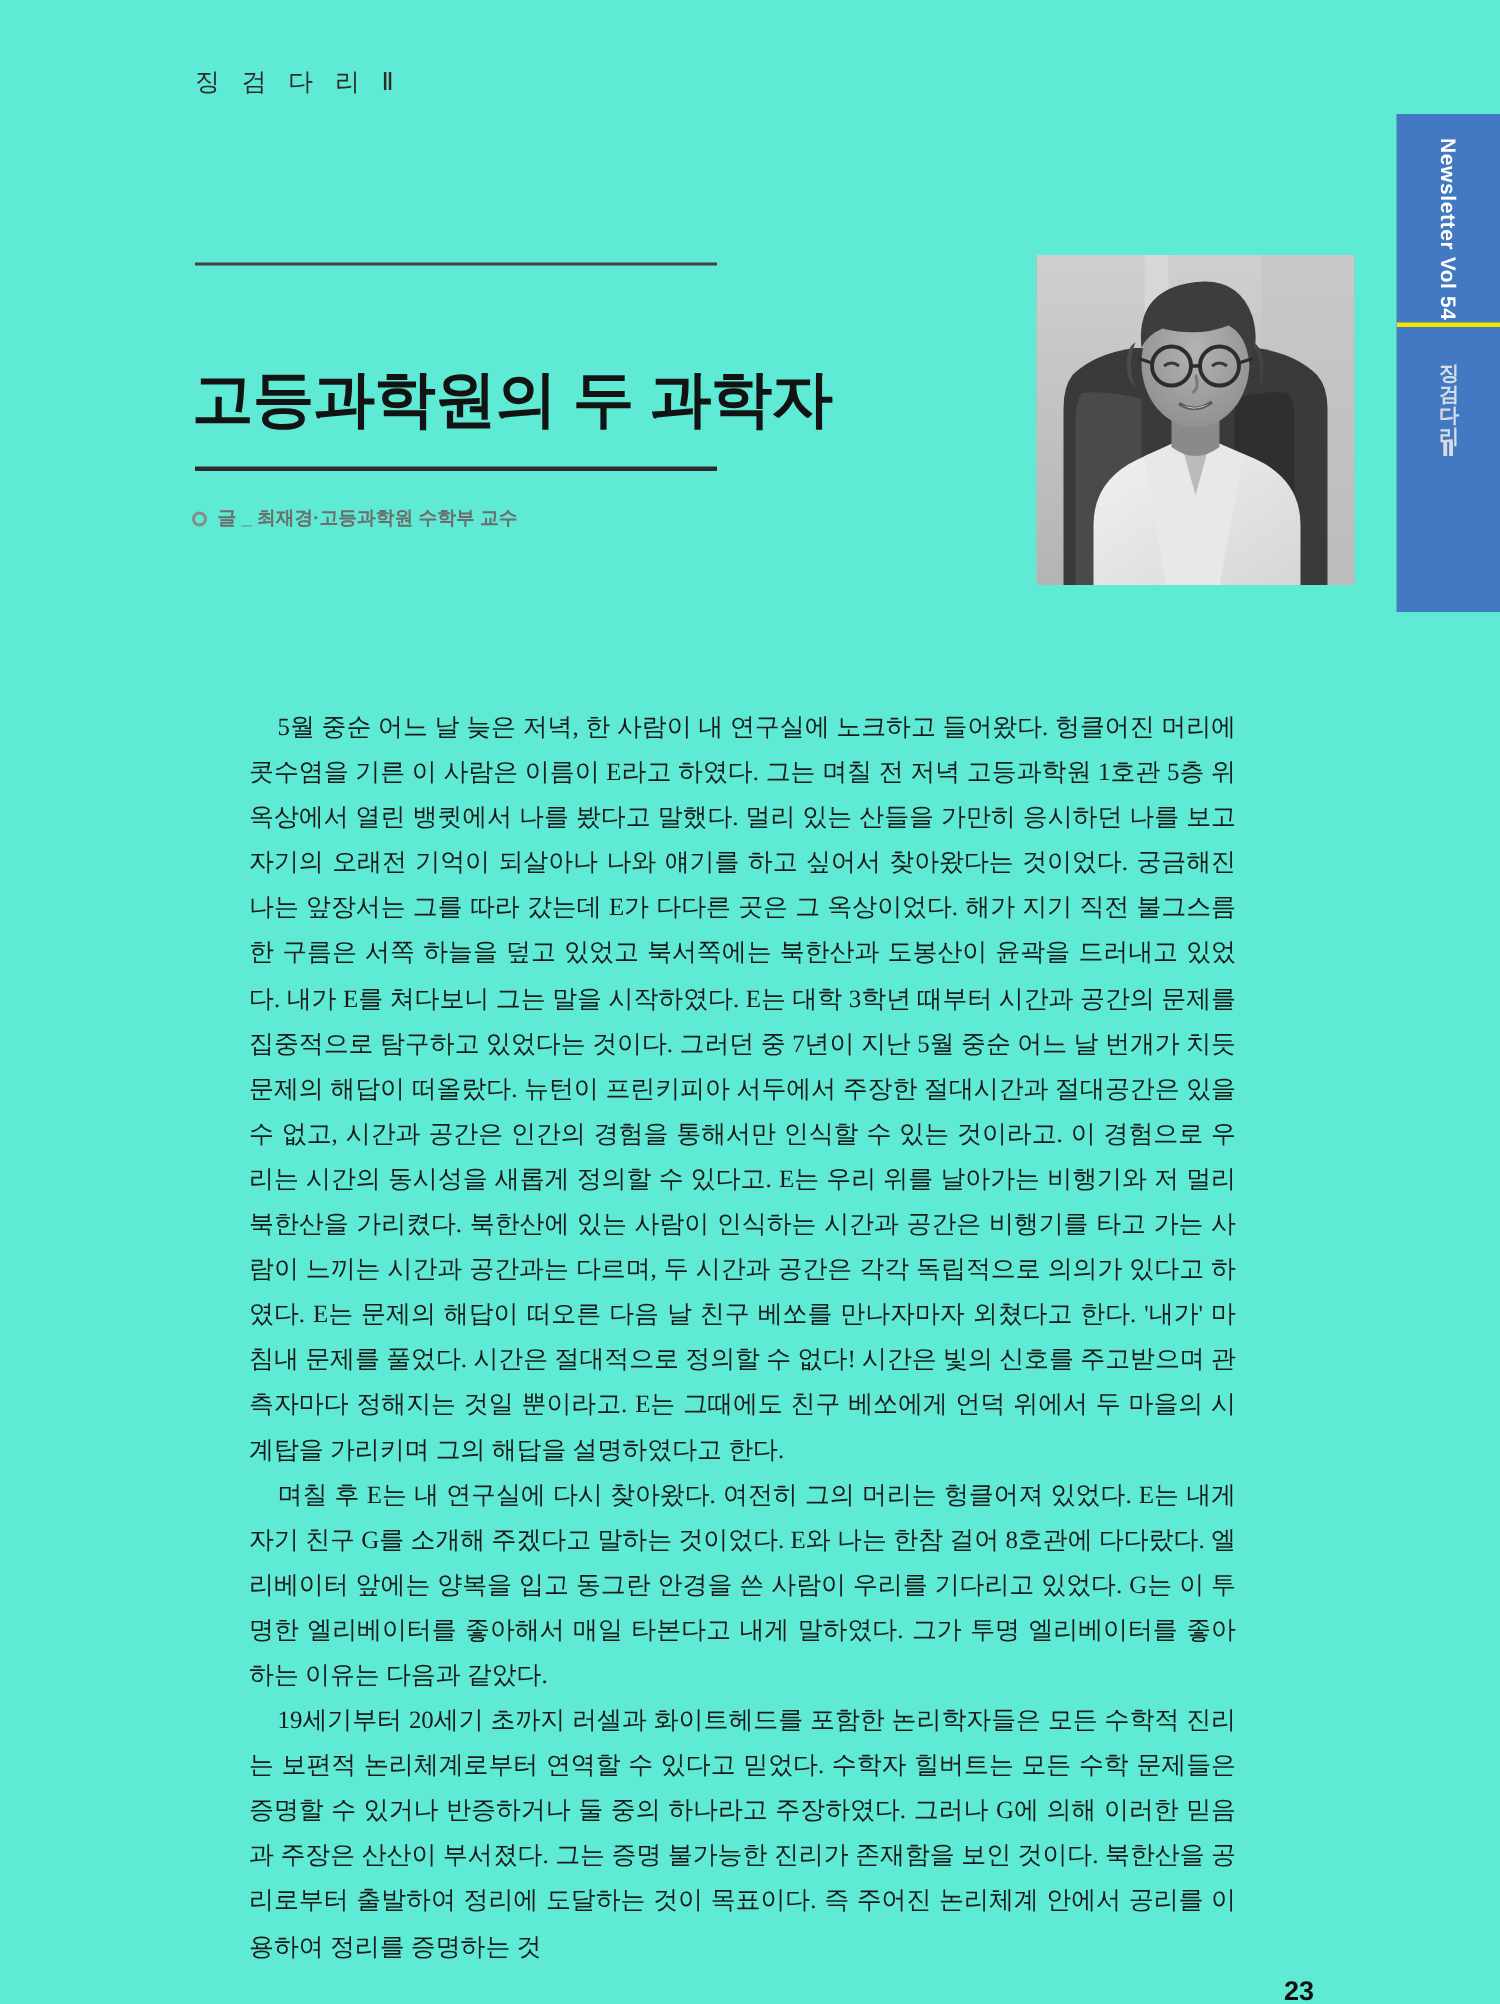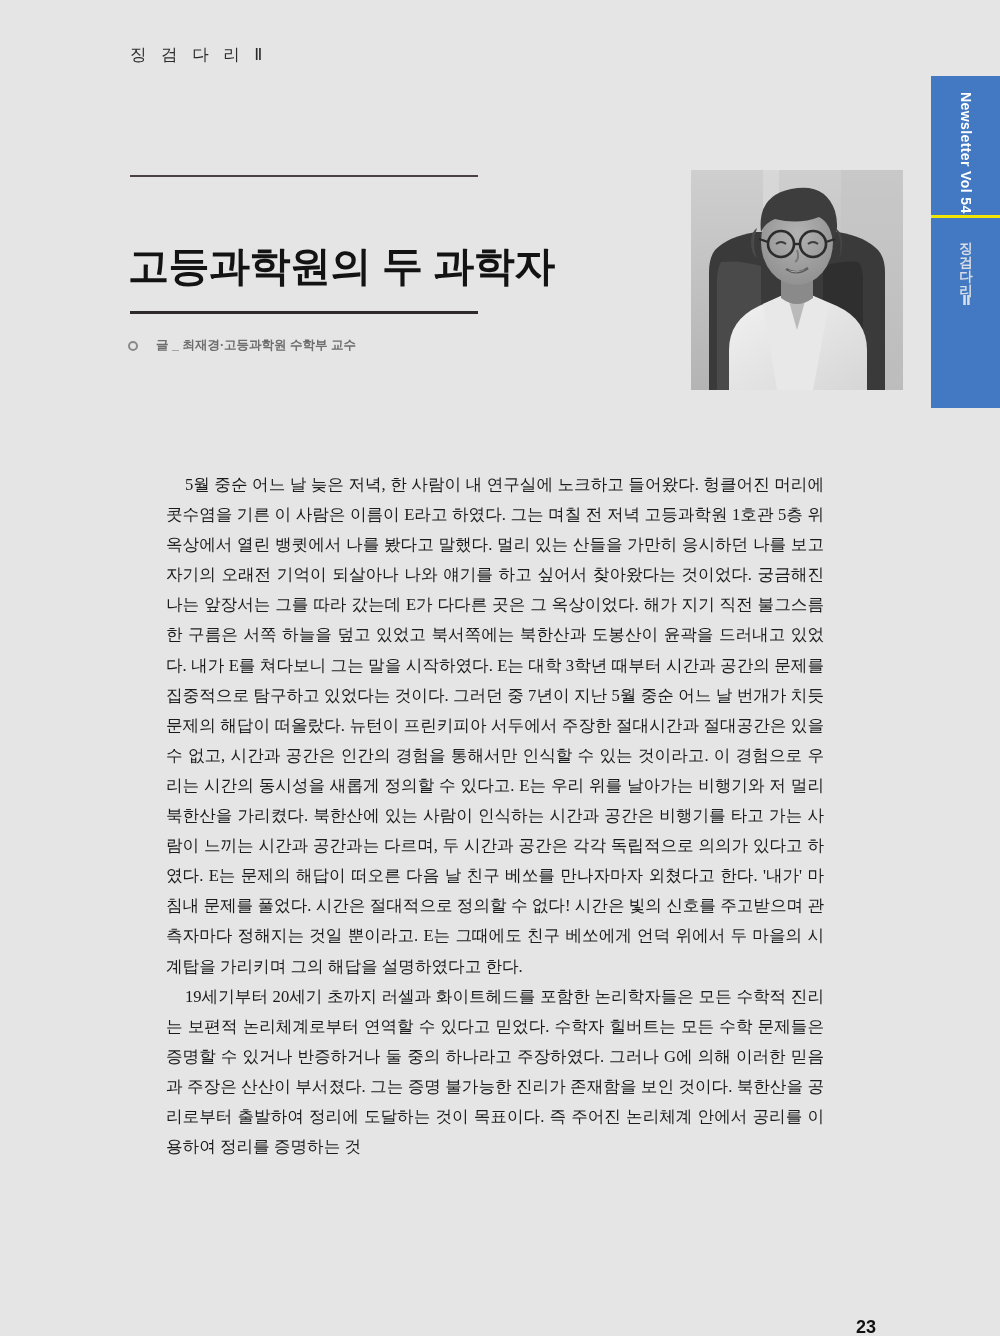--- a/index.html
+++ b/index.html
@@ -11,21 +11,21 @@
     width: 1000px;
     height: 1336px;
     position: relative;
     font-family: "Liberation Serif", "DejaVu Serif", serif;
     overflow: hidden;
   }
 
   .page {
     position: absolute;
     inset: 0;
-    background: #e5e5e5;
+    background: #5eead4;
   }
 
   
   .running-head {
     position: absolute;
     left: 130px;
     top: 44px;
     font-family: "Liberation Sans", "DejaVu Sans", sans-serif;
     font-size: 16.5px;
     letter-spacing: 5px;
@@ -112,21 +112,21 @@
     white-space: nowrap;
   }
 
   
   .byline {
     position: absolute;
     left: 128px;
     top: 337px;
     display: flex;
     align-items: center;
-    gap: 18px;
+    gap: 7px;
     font-family: "Liberation Sans", "DejaVu Sans", sans-serif;
     font-size: 12.5px;
     font-weight: bold;
     color: #6d6d6d;
     white-space: nowrap;
   }
   .byline-marker {
     width: 10px;
     height: 10px;
     border-radius: 50%;
@@ -251,18 +251,19 @@
       <path d="M117 74 q5 -4 10 0" stroke="#3a3a3a" stroke-width="2" fill="none"></path>
 
       <path d="M106 80 q3 9 -2 12" stroke="#7a7a7a" stroke-width="2" fill="none"></path>
       <path d="M95 99 q11 7 22 -1" stroke="#5c5c5c" stroke-width="2.4" fill="none"></path>
       <path d="M97 100 q9 4 18 -1 q-9 6 -18 1 z" fill="#f0f0f0"></path>
     </svg>
   </div>
 
   <div class="body-copy">
     <p>5월 중순 어느 날 늦은 저녁, 한 사람이 내 연구실에 노크하고 들어왔다. 헝클어진 머리에 콧수염을 기른 이 사람은 이름이 E라고 하였다. 그는 며칠 전 저녁 고등과학원 1호관 5층 위 옥상에서 열린 뱅큇에서 나를 봤다고 말했다. 멀리 있는 산들을 가만히 응시하던 나를 보고 자기의 오래전 기억이 되살아나 나와 얘기를 하고 싶어서 찾아왔다는 것이었다. 궁금해진 나는 앞장서는 그를 따라 갔는데 E가 다다른 곳은 그 옥상이었다. 해가 지기 직전 불그스름한 구름은 서쪽 하늘을 덮고 있었고 북서쪽에는 북한산과 도봉산이 윤곽을 드러내고 있었다. 내가 E를 쳐다보니 그는 말을 시작하였다. E는 대학 3학년 때부터 시간과 공간의 문제를 집중적으로 탐구하고 있었다는 것이다. 그러던 중 7년이 지난 5월 중순 어느 날 번개가 치듯 문제의 해답이 떠올랐다. 뉴턴이 프린키피아 서두에서 주장한 절대시간과 절대공간은 있을 수 없고, 시간과 공간은 인간의 경험을 통해서만 인식할 수 있는 것이라고. 이 경험으로 우리는 시간의 동시성을 새롭게 정의할 수 있다고. E는 우리 위를 날아가는 비행기와 저 멀리 북한산을 가리켰다. 북한산에 있는 사람이 인식하는 시간과 공간은 비행기를 타고 가는 사람이 느끼는 시간과 공간과는 다르며, 두 시간과 공간은 각각 독립적으로 의의가 있다고 하였다. E는 문제의 해답이 떠오른 다음 날 친구 베쏘를 만나자마자 외쳤다고 한다. '내가' 마침내 문제를 풀었다. 시간은 절대적으로 정의할 수 없다! 시간은 빛의 신호를 주고받으며 관측자마다 정해지는 것일 뿐이라고. E는 그때에도 친구 베쏘에게 언덕 위에서 두 마을의 시계탑을 가리키며 그의 해답을 설명하였다고 한다.</p>
+    <p>며칠 후 E는 내 연구실에 다시 찾아왔다. 여전히 그의 머리는 헝클어져 있었다. E는 내게 자기 친구 G를 소개해 주겠다고 말하는 것이었다. E와 나는 한참 걸어 8호관에 다다랐다. 엘리베이터 앞에는 양복을 입고 동그란 안경을 쓴 사람이 우리를 기다리고 있었다. G는 이 투명한 엘리베이터를 좋아해서 매일 타본다고 내게 말하였다. 그가 투명 엘리베이터를 좋아하는 이유는 다음과 같았다.</p>
     <p>19세기부터 20세기 초까지 러셀과 화이트헤드를 포함한 논리학자들은 모든 수학적 진리는 보편적 논리체계로부터 연역할 수 있다고 믿었다. 수학자 힐버트는 모든 수학 문제들은 증명할 수 있거나 반증하거나 둘 중의 하나라고 주장하였다. 그러나 G에 의해 이러한 믿음과 주장은 산산이 부서졌다. 그는 증명 불가능한 진리가 존재함을 보인 것이다. 북한산을 공리로부터 출발하여 정리에 도달하는 것이 목표이다. 즉 주어진 논리체계 안에서 공리를 이용하여 정리를 증명하는 것</p>
   </div>
 
   <div class="folio">23</div>
 
 </div>
 
 </body></html>

